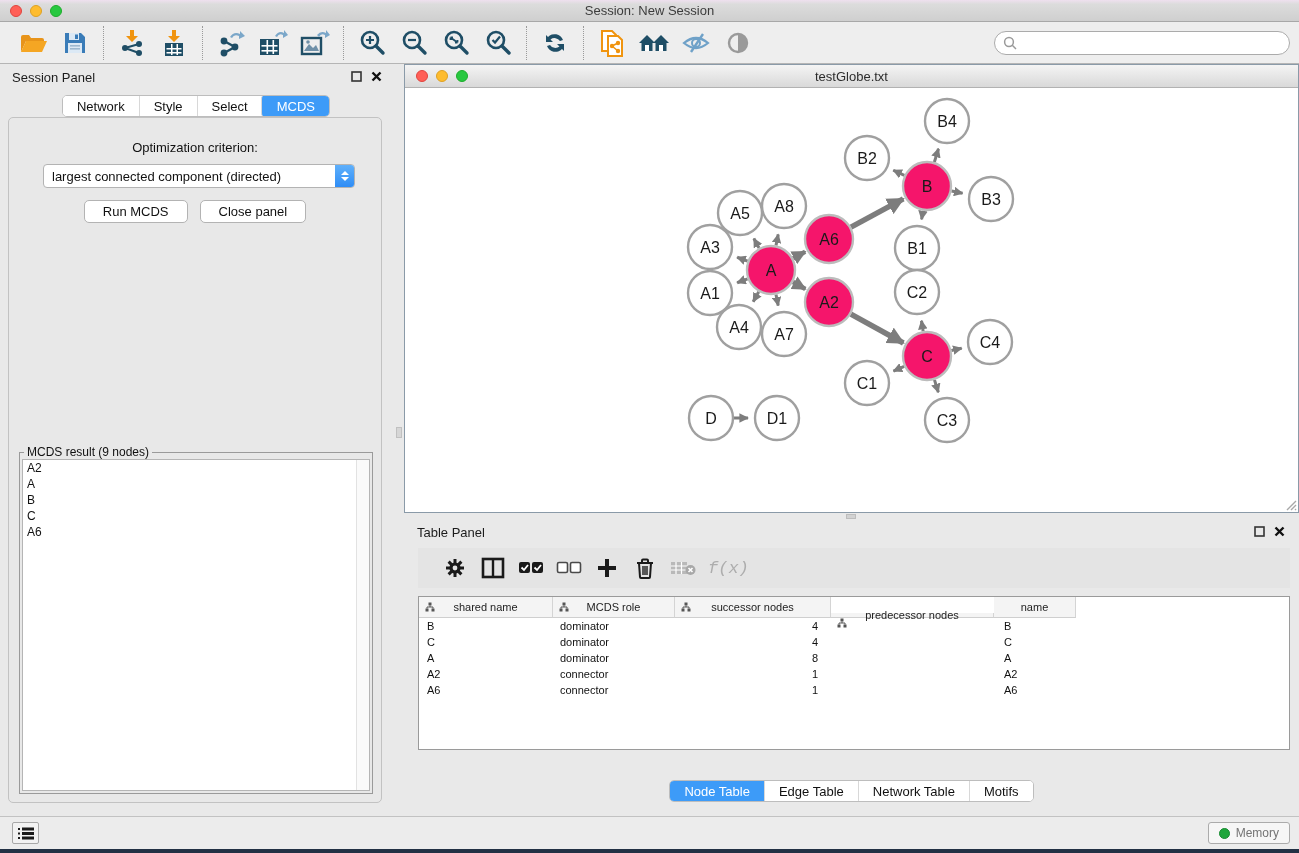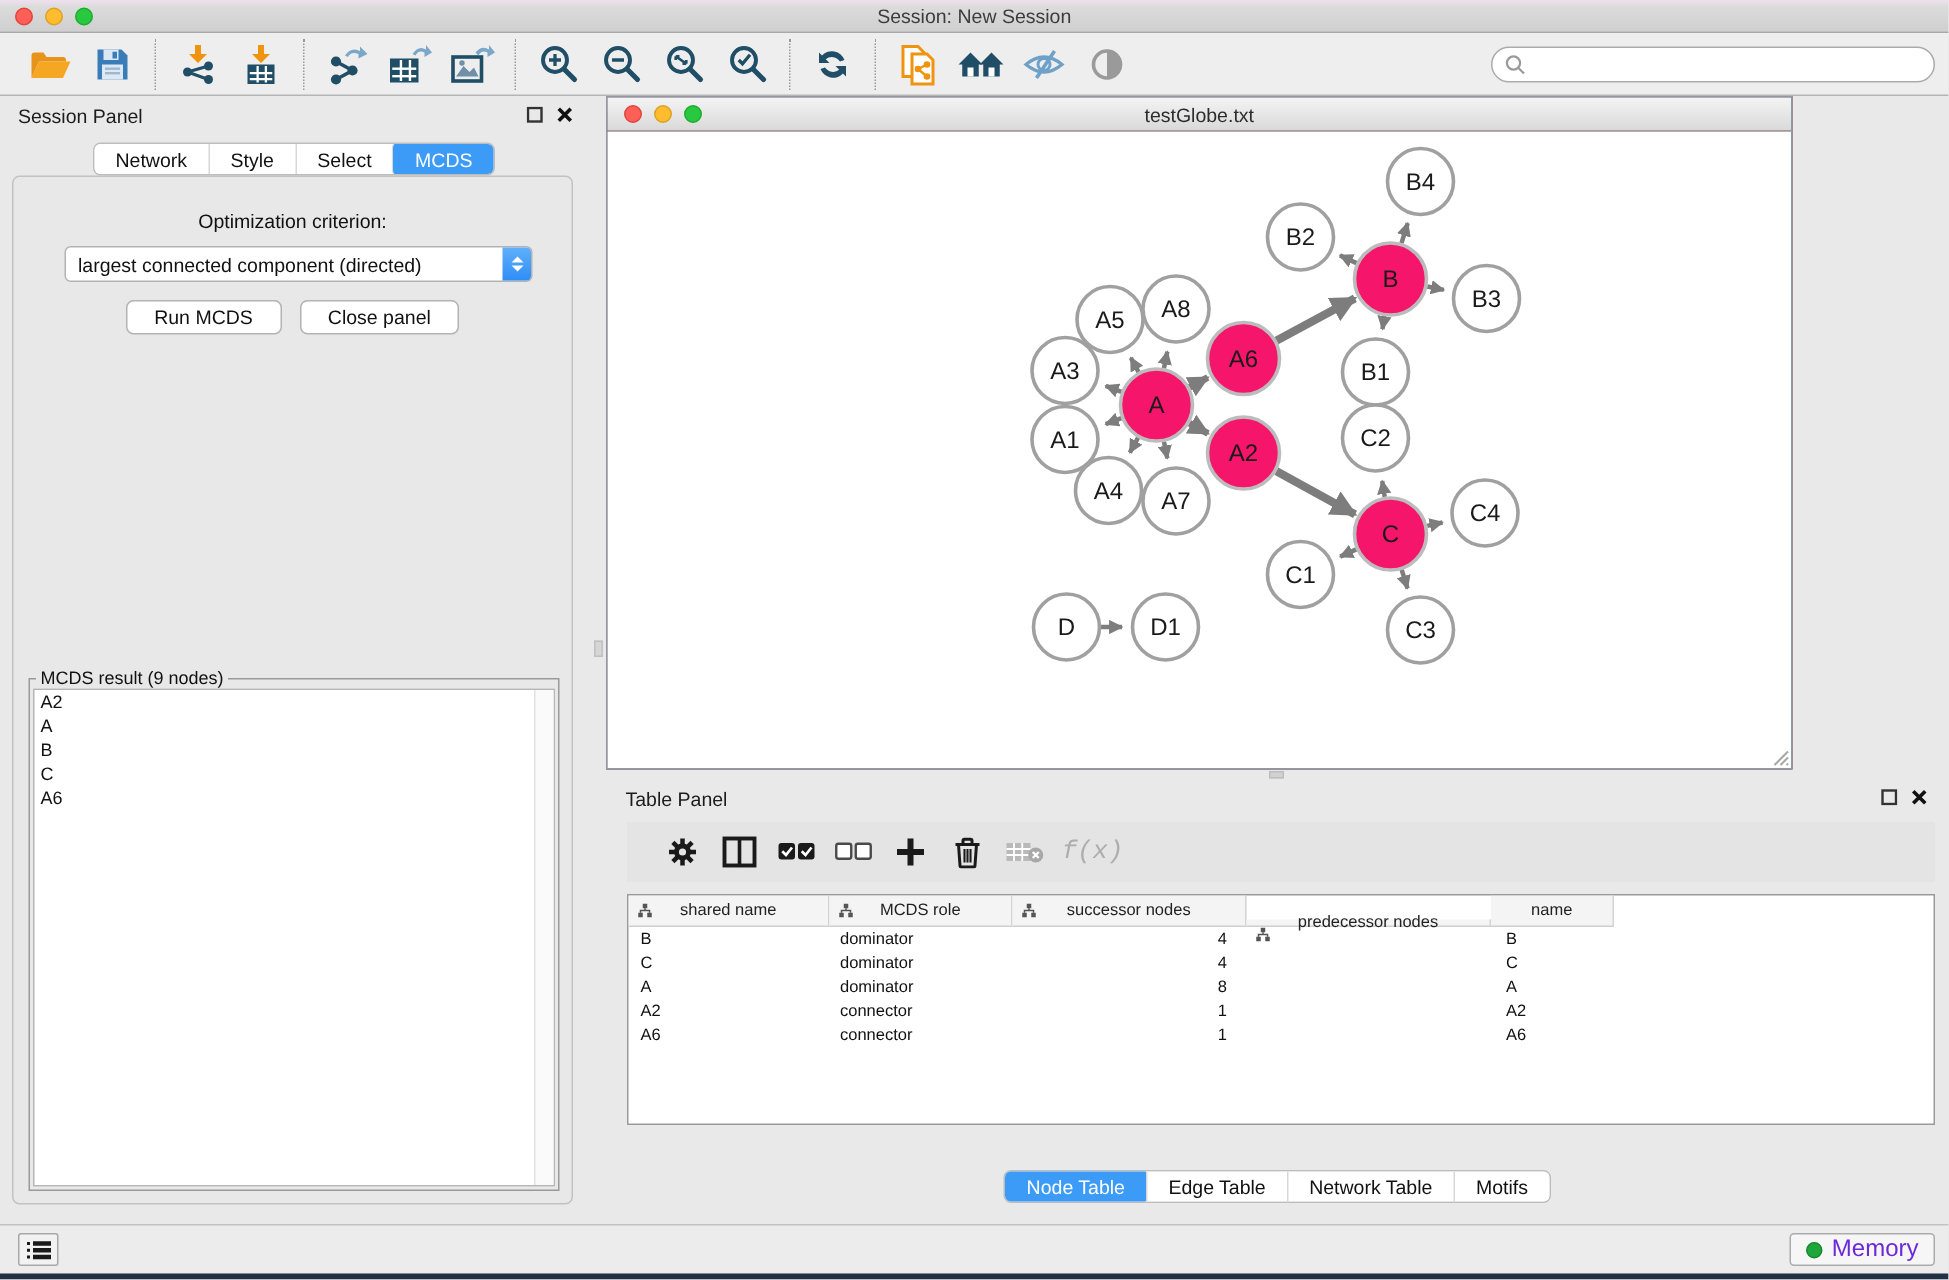--- a/index.html
+++ b/index.html
@@ -55,22 +55,22 @@
     font-size:13px; color:#111; padding:0 18px; font-family:"Liberation Sans",sans-serif; cursor:default;text-align:center; }
   .mcds-fieldset { position:absolute; left:10px; right:8px; top:334px; bottom:8px;
     border:1px solid #9a9a9a; }
   .mcds-legend { position:absolute; left:4px; top:-8px; background:#e8e8e8; padding:0 3px; font-size:12px; color:#111; }
   .mcds-list { position:absolute; left:2px; right:2px; top:6px; bottom:2px; background:#fff;
     border:1px solid #b5b5b5; overflow:hidden; }
   .mcds-gutter { position:absolute; right:0; top:0; bottom:0; width:13px; background:#fafafa; border-left:1px solid #e2e2e2; }
   .result-item { font-size:12px; line-height:16px; padding-left:4px; color:#111; }
 
   
-  .net-window { position:absolute; left:404px; top:64px; width:791px; height:449px;
-    border:1px solid #8a9aa8; background:#7f1d1d; }
+  .net-window { position:absolute; left:404px; top:64px; width:895px; height:449px;
+    border:1px solid #8a9aa8; background:#5eead4; }
   .net-titlebar { position:relative; height:23px;
     background:linear-gradient(#f4f4f4,#d9d9d9); border-bottom:1px solid #b2b2b2; }
   .net-titlebar .title { position:absolute; left:0; right:0; top:4px; text-align:center; font-size:13px; color:#2c2c2c; }
   .net-lights { position:absolute; left:11px; top:5px; display:flex; gap:8px; }
   .net-canvas { position:absolute; left:0; top:23px; right:0; bottom:0; background:#fff; overflow:hidden; }
   .resize-grip { position:absolute; right:1px; bottom:1px; }
   .net-splitter-handle { position:absolute; left:846px; top:514px; width:10px; height:5px; background:#d2d2d2; border:1px solid #bdbdbd; }
   .left-splitter-handle { position:absolute; left:396px; top:427px; width:6px; height:11px; background:#d6d6d6; border:1px solid #c0c0c0; }
 
   
@@ -98,21 +98,21 @@
   .tp-tabs { position:absolute; left:0; right:0; bottom:14px; display:flex; justify-content:center; }
 
   
   .statusbar { position:absolute; left:0; top:816px; width:100%; height:33px;
     background:#ececec; border-top:1px solid #c2c2c2; }
   .list-btn { position:absolute; left:12px; top:5px; width:27px; height:22px; background:#f2f2f2;
     border:1px solid #a8a8a8; border-radius:2px; display:flex; align-items:center; justify-content:center; }
   .memory-btn { position:absolute; right:9px; top:5px; height:22px; background:#f6f6f6;
     border:1px solid #ababab; border-radius:3px; display:flex; align-items:center; gap:6px; padding:0 10px; }
   .memory-dot { width:11px; height:11px; border-radius:50%; background:#1fa63c; border:1px solid #168a2f; }
-  .memory-btn span { font-size:16px; color:#6d28d9; }
+  .memory-btn span { font-size:12px; color:#737373; }
   .desktop-strip { position:absolute; left:0; top:849px; width:100%; height:4px; background:#223044; }
 
   svg { display:block; }
 </style>
 </head>
 <body>
 
 <div id="app">
 
   <div class="titlebar">

